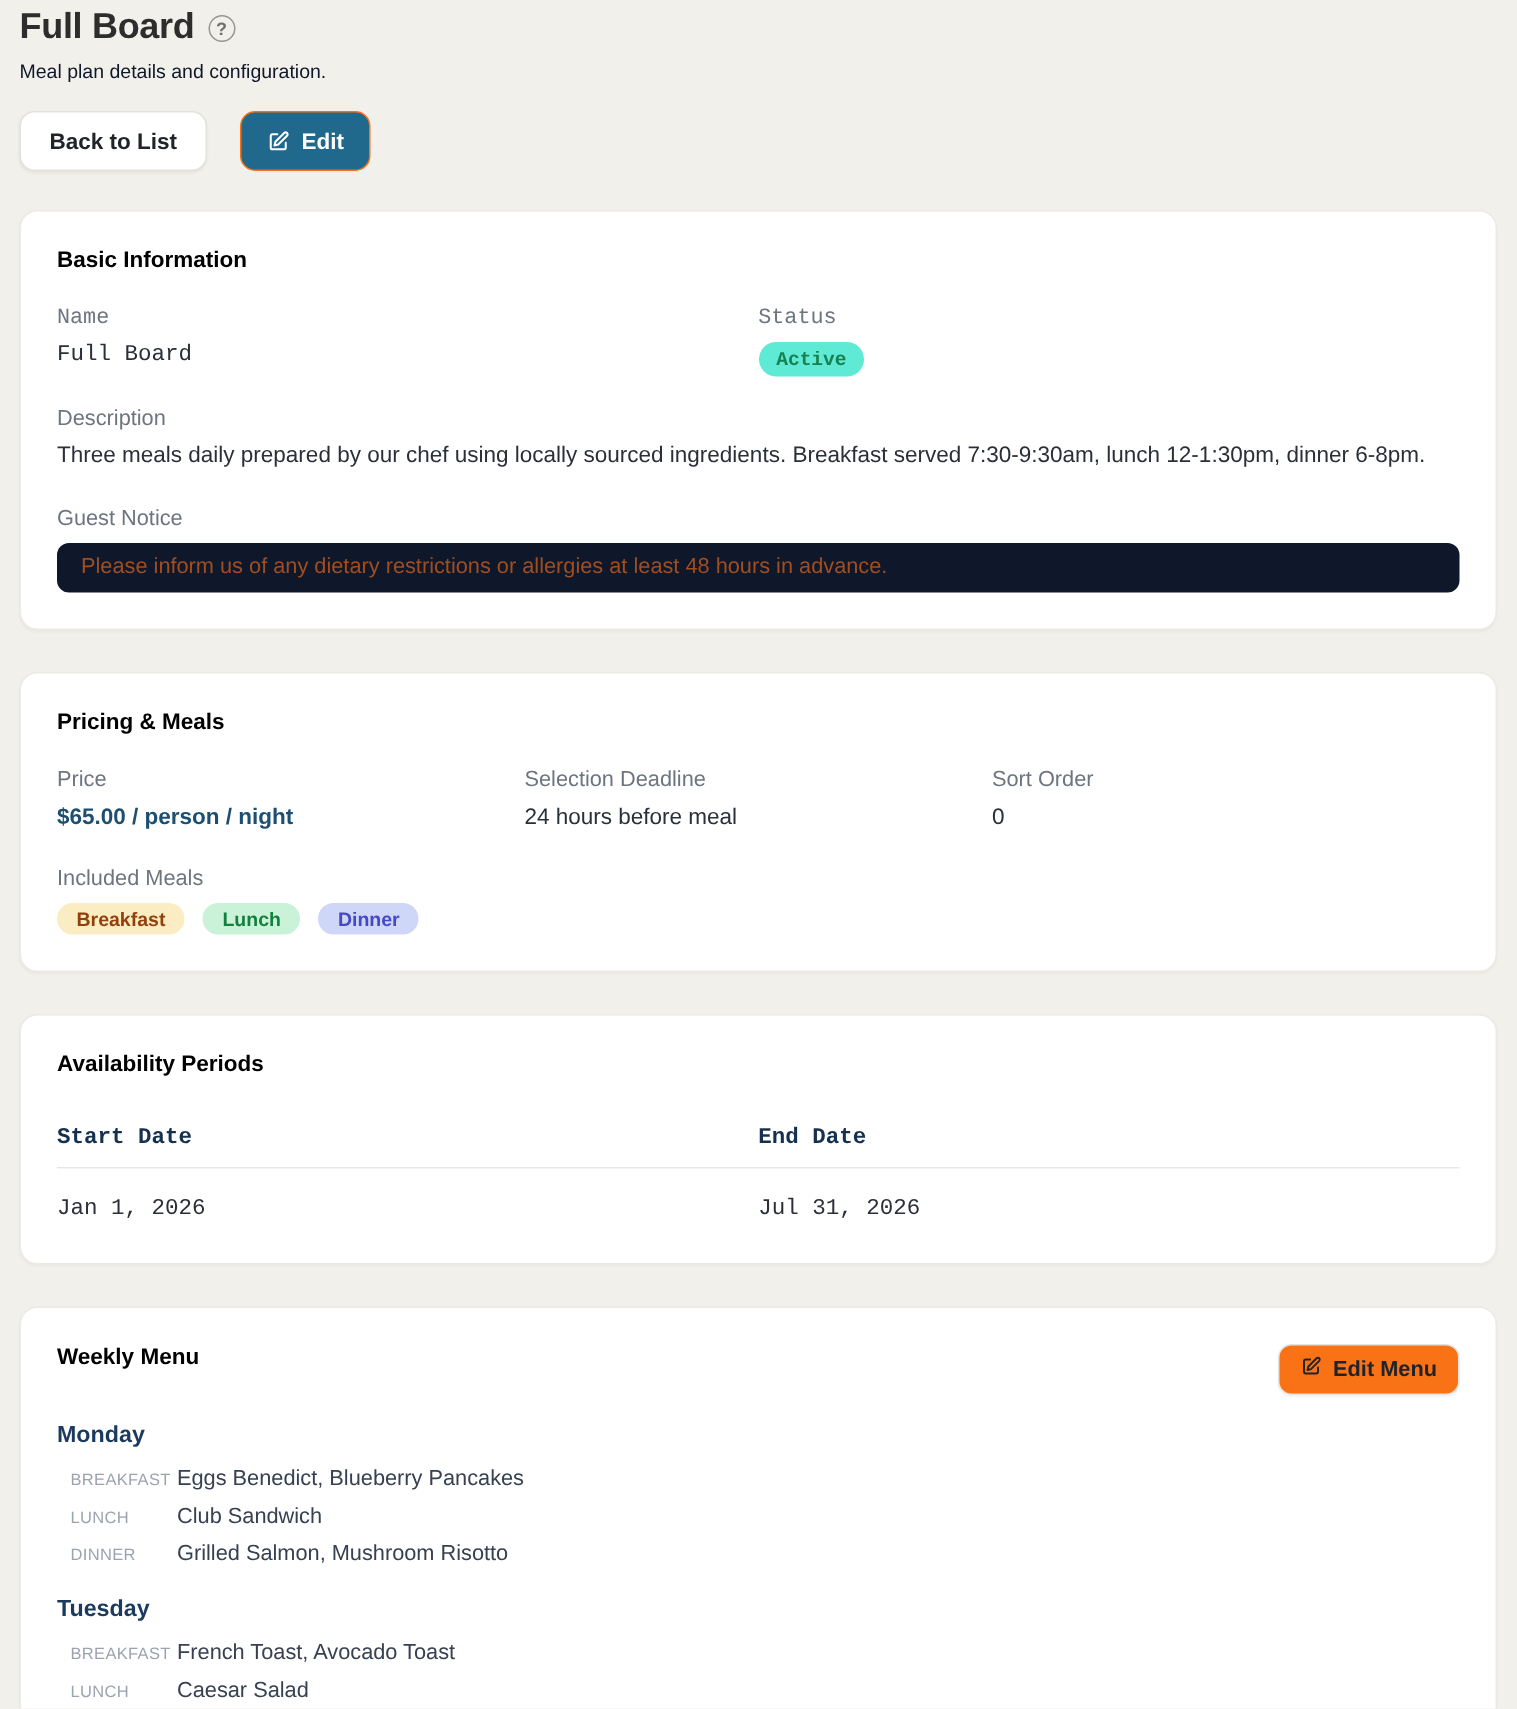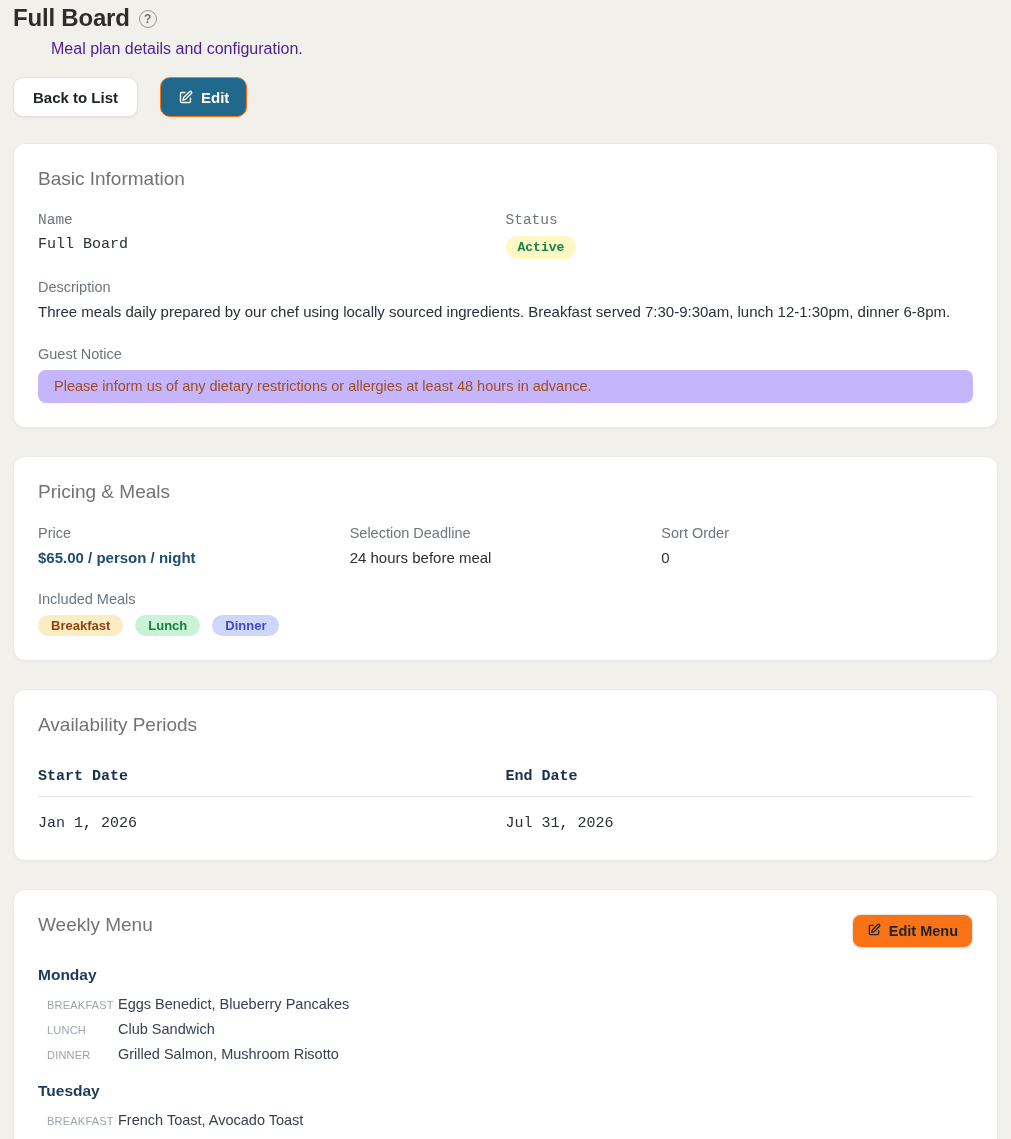--- a/index.html
+++ b/index.html
@@ -12,21 +12,21 @@
   .page { width: 1011px; height: 1139px; padding: 2px 13px 0; overflow: hidden; }
 
   
   .title-row { display: flex; align-items: center; gap: 9px; padding-top: 2px; }
   .page-title { font-size: 24px; font-weight: 700; color: #2d2d2d; letter-spacing: -0.2px; }
   .help-icon {
     width: 18px; height: 18px; border: 1.5px solid #969696; border-radius: 50%;
     display: inline-flex; align-items: center; justify-content: center;
     font-size: 12px; font-weight: 600; color: #6f6f6f; margin-top: 2px; cursor: default;
   }
-  .subtitle { font-size: 16px; color: #4c1d95; margin-top: 8px; margin-left: 38px; }
+  .subtitle { font-size: 13px; color: #0f172a; margin-top: 8px; }
   .actions { display: flex; gap: 22px; margin-top: 19px; }
   .btn {
     height: 40px; border-radius: 10px; display: inline-flex; align-items: center;
     gap: 8px; font-family: inherit; font-size: 15px; font-weight: 700; cursor: pointer;
   }
   .btn-secondary {
     background: #ffffff; border: 1px solid #e4e2dc; color: #20242a; padding: 0 19px;
     box-shadow: 0 1px 2px rgba(27,25,20,0.06);
   }
   .btn-primary {
@@ -34,37 +34,37 @@
   }
   .btn svg { display: block; }
 
   
   .card {
     background: #ffffff; border-radius: 12px; border: 1px solid #eceae4;
     box-shadow: 0 1px 2px rgba(27,25,20,0.04);
     padding: 24px; margin-top: 28px;
   }
   .card:first-of-type { margin-top: 26px; }
-  .card-title { font-size: 19px; font-weight: 400; color: #737373; margin-bottom: 22px; }
+  .card-title { font-size: 15px; font-weight: 700; color: #000000; margin-bottom: 22px; }
 
   .grid-2 { display: grid; grid-template-columns: 1fr 1fr; font-family: Liberation Mono, monospace; }
   .grid-3 { display: grid; grid-template-columns: 1fr 1fr 1fr; }
   .field { margin-bottom: 24px; }
   .field:last-child { margin-bottom: 0; }
   .label { font-size: 14.5px; color: #6e7480; margin-bottom: 8px; }
   .value { font-size: 15px; color: #2a2f38; line-height: 1.25; }
 
   .badge {
     display: inline-block; padding: 4px 12px; border-radius: 999px;
     font-size: 13px; font-weight: 700;
   }
-  .badge-active { background: #fef9c3; color: #17814f; }
+  .badge-active { background: #5eead4; color: #17814f; }
 
   .notice {
-    background: #c4b5fd; border-radius: 8px; padding: 8px 16px;
+    background: #0f172a; border-radius: 8px; padding: 8px 16px;
     font-size: 14.5px; color: #a14e1f; line-height: 17px;
   }
 
   .price-value { font-size: 15px; font-weight: 700; color: #1d4f70; }
 
   .pills { display: flex; gap: 12px; }
   .pill {
     display: inline-block; padding: 3px 13px; border-radius: 999px;
     font-size: 13px; font-weight: 700;
   }

